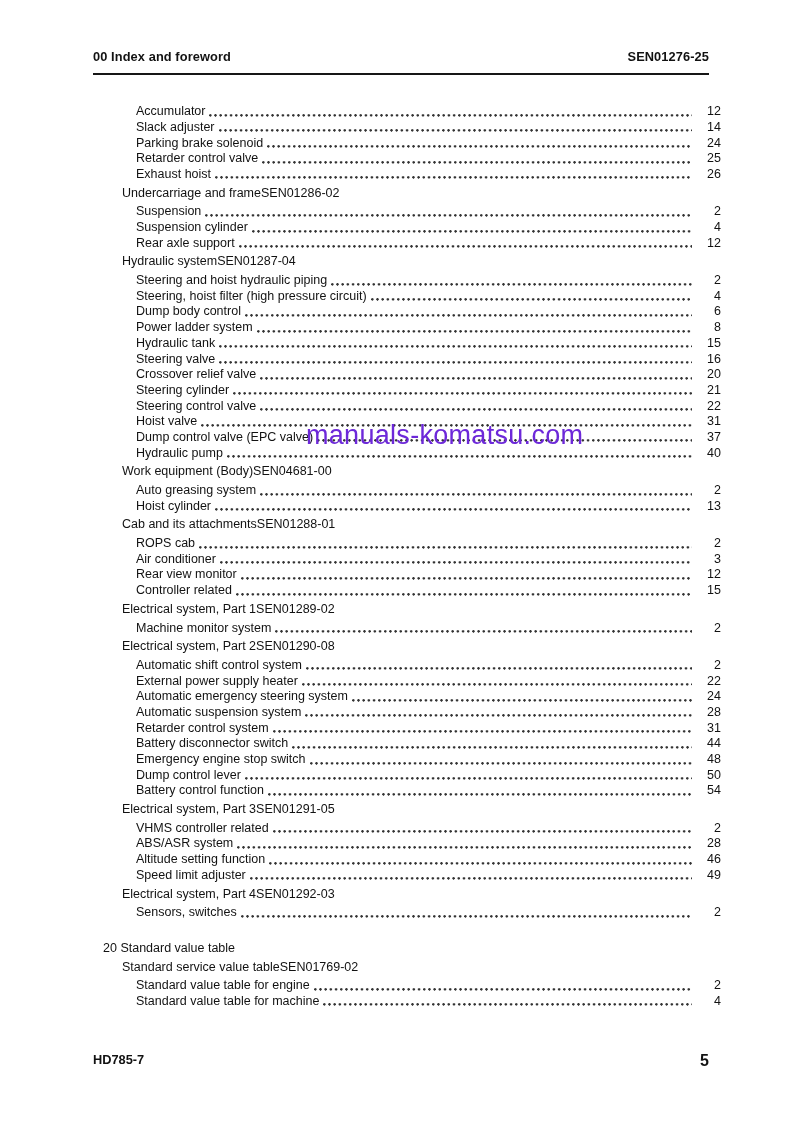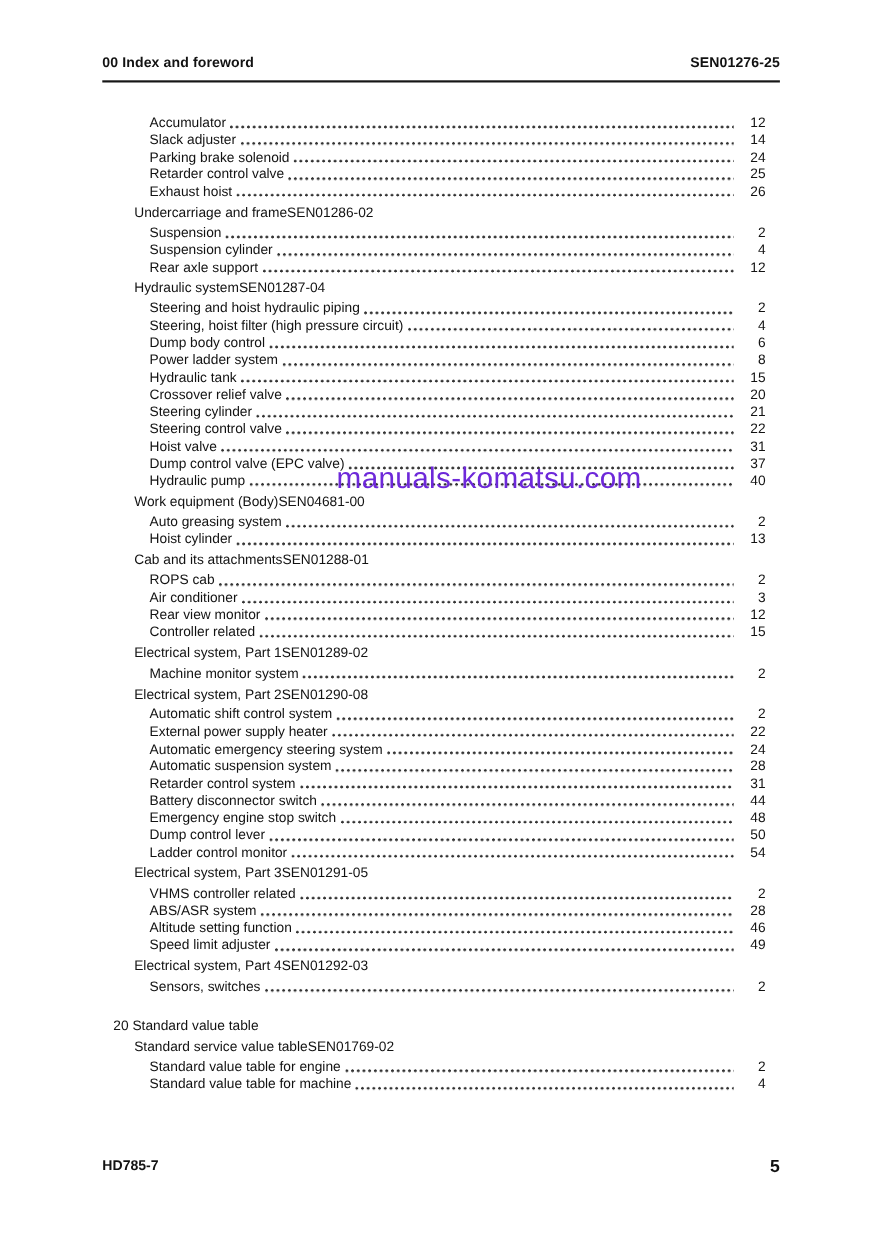--- a/index.html
+++ b/index.html
@@ -18,21 +18,21 @@
     position:absolute; left:93px; right:85px; top:49px;
     display:flex; justify-content:space-between; align-items:center;
     font-size:12.8px; font-weight:bold; letter-spacing:0.1px;
   }
   .header-rule {
     position:absolute; left:93px; right:85px; top:73px;
     height:2px; background:#161616;
   }
 
   
-  .toc { position:absolute; left:93px; right:98px; top:103px; }
+  .toc { position:absolute; left:93px; right:73px; top:103px; }
   .row {
     display:flex; align-items:flex-end;
     height:15.7px; font-size:12.5px; line-height:14.5px;
   }
   .row .label { white-space:nowrap; }
   .row.entry .label   { padding-left:43px; }
   .row.section { margin-top:3px; margin-bottom:3px; justify-content:flex-start; }
   .row.section .label { padding-left:29px; }
   .row.chapter { margin-top:20px; margin-bottom:3px; }
   .row.chapter .label { padding-left:10px; }
@@ -138,20 +138,25 @@
         <span class="label">Power ladder system</span>
         <span class="leader"></span>
         <span class="pagenum">8</span>
       </div>
       <div class="row entry">
         <span class="label">Hydraulic tank</span>
         <span class="leader"></span>
         <span class="pagenum">15</span>
       </div>
       <div class="row entry">
+        <span class="label">Steering valve</span>
+        <span class="leader"></span>
+        <span class="pagenum">16</span>
+      </div>
+      <div class="row entry">
         <span class="label">Crossover relief valve</span>
         <span class="leader"></span>
         <span class="pagenum">20</span>
       </div>
       <div class="row entry">
         <span class="label">Steering cylinder</span>
         <span class="leader"></span>
         <span class="pagenum">21</span>
       </div>
       <div class="row entry">
@@ -259,21 +264,21 @@
         <span class="label">Emergency engine stop switch</span>
         <span class="leader"></span>
         <span class="pagenum">48</span>
       </div>
       <div class="row entry">
         <span class="label">Dump control lever</span>
         <span class="leader"></span>
         <span class="pagenum">50</span>
       </div>
       <div class="row entry">
-        <span class="label">Ladder control monitor</span>
+        <span class="label">Battery control function</span>
         <span class="leader"></span>
         <span class="pagenum">54</span>
       </div>
       <div class="row section">
         <span class="label">Electrical system, Part 3</span>
         <span class="code">SEN01291-05</span>
       </div>
       <div class="row entry">
         <span class="label">VHMS controller related</span>
         <span class="leader"></span>

